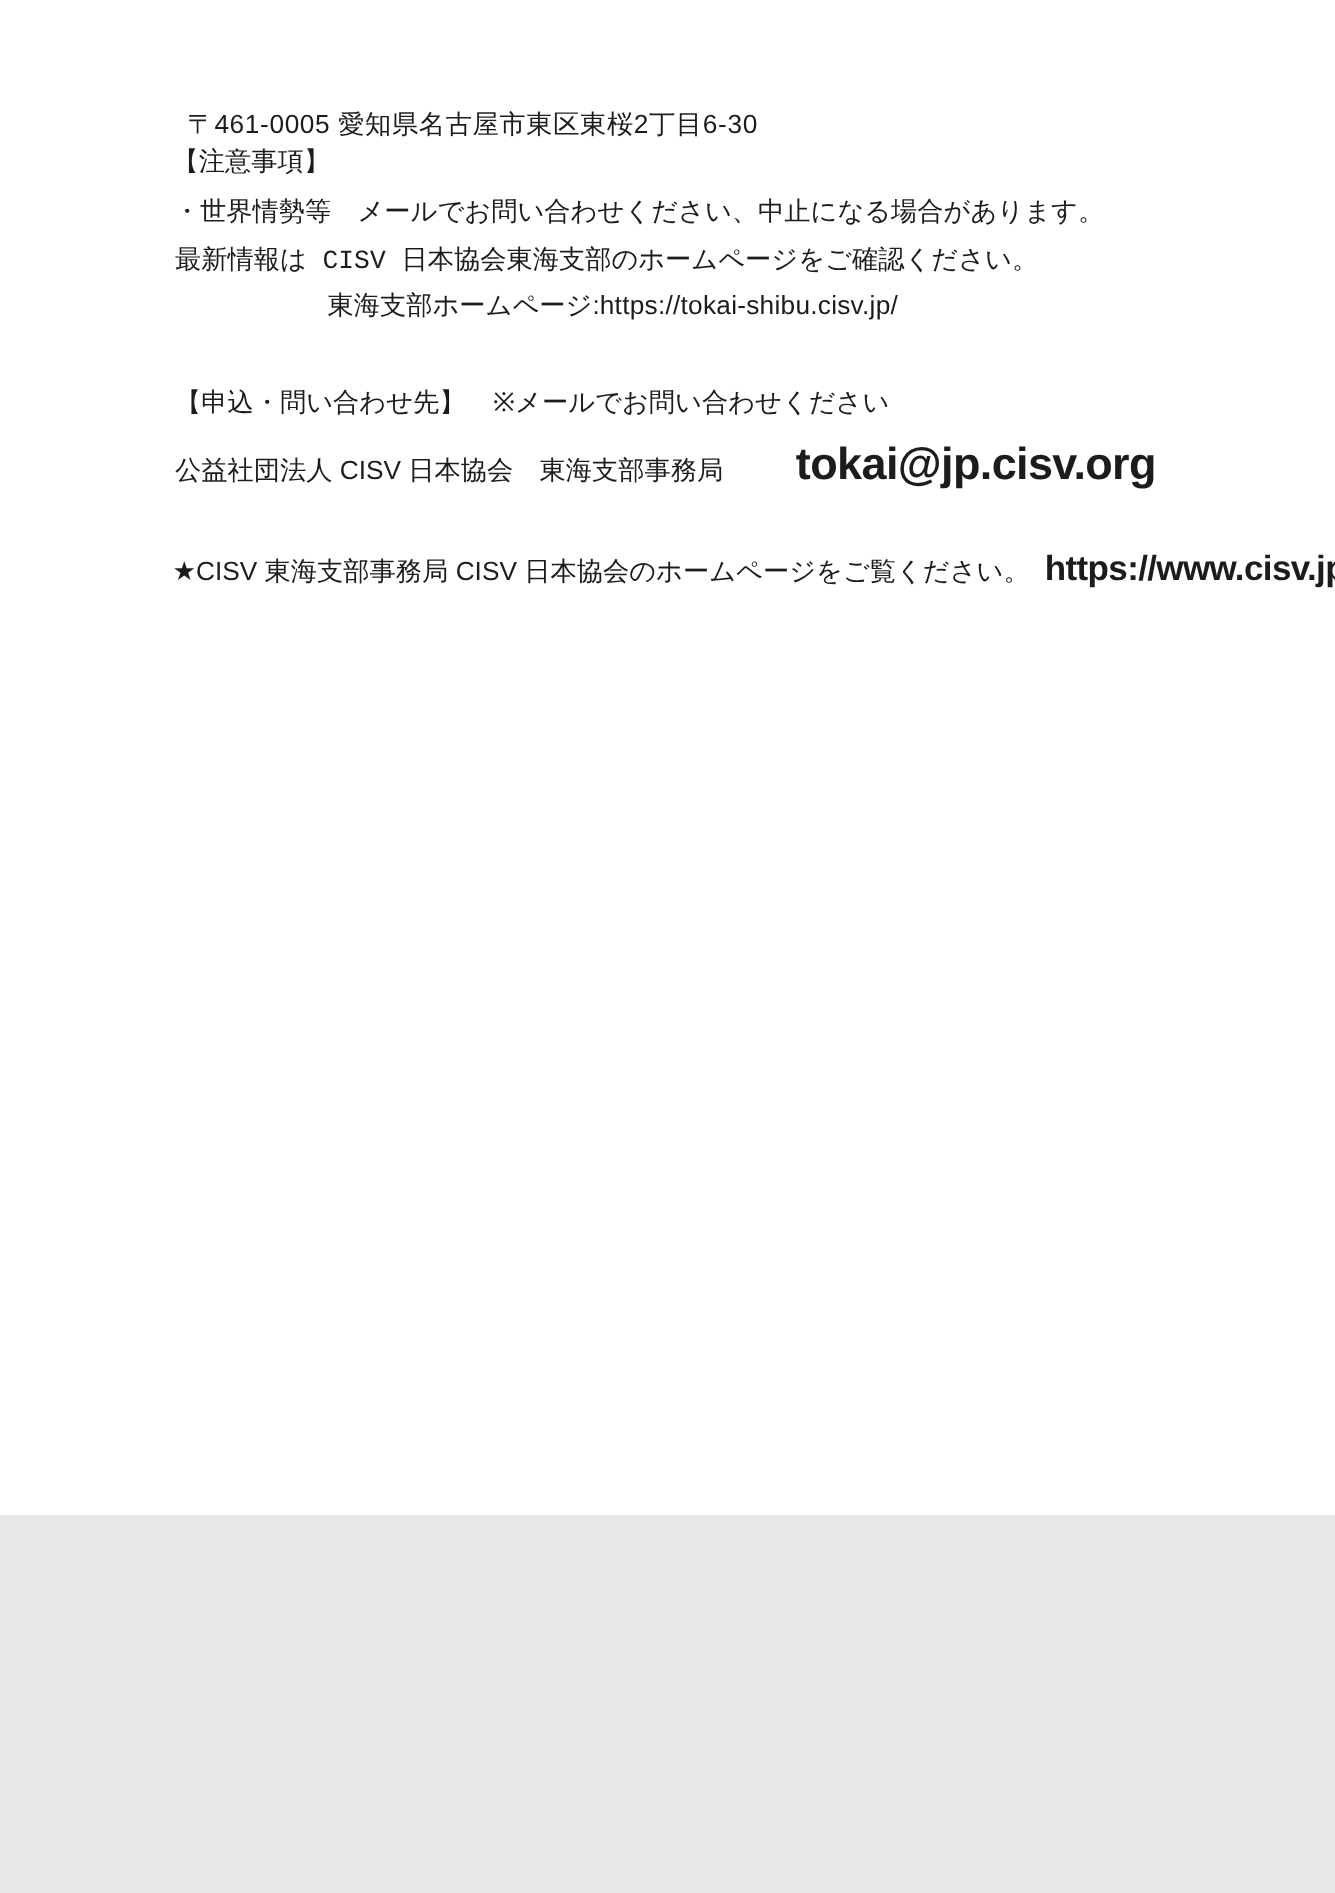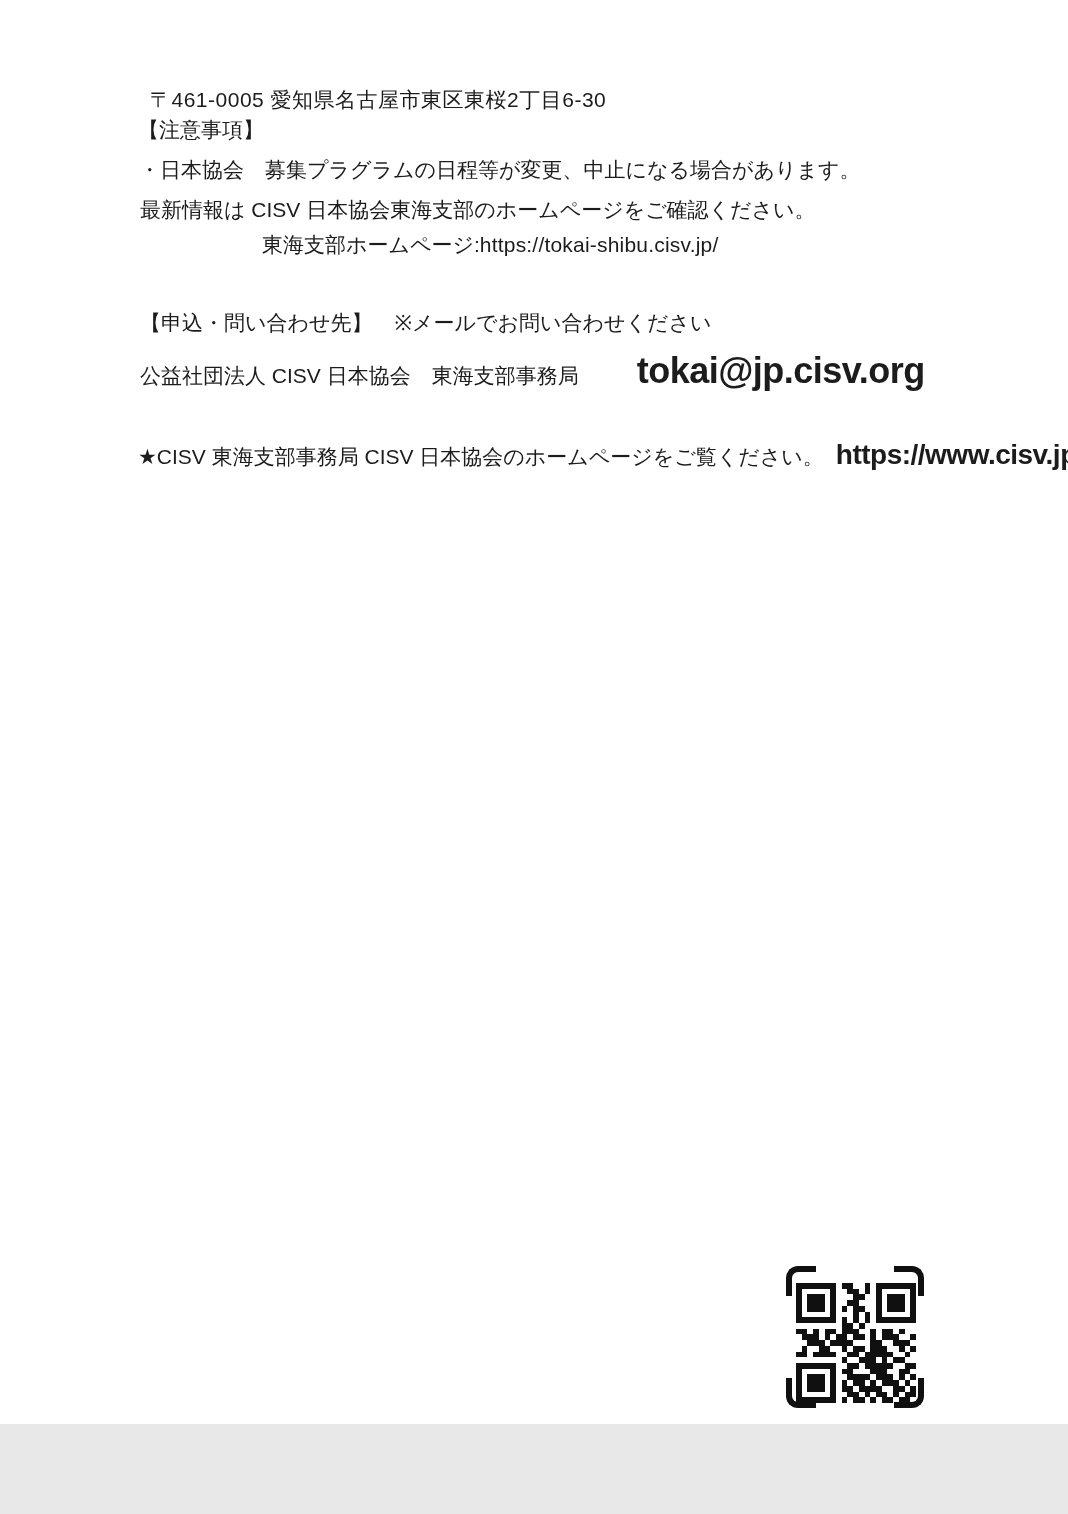--- a/index.html
+++ b/index.html
@@ -1,29 +1,29 @@
 <!DOCTYPE html>
 <html><head>
 <meta charset="utf-8">
 <style>
   html,body { margin:0; padding:0; background:#e8e8e8; }
   .page {
     position:relative;
-    width:1068px; height:1424px;
+    width:1068px; height:1212px;
     margin:0 auto;
     background:#ffffff;
     font-family:"Liberation Sans", sans-serif;
     color:#1c1c1c;
     overflow:hidden;
   }
   .line { position:absolute; white-space:nowrap; font-size:21px; line-height:1.2; }
   .addr1        { left:150px; top:87px;  letter-spacing:0.5px; }
   .notice-head  { left:138px; top:117px;text-align:right; }
   .notice-item1 { left:139px; top:157px; }
-  .notice-item2 { left:140px; top:197px; }
+  .notice-item2 { left:140px; top:197px;font-family:Liberation Mono, monospace; }
   .hp-line      { left:262px; top:232px; }
   .hp-line .url { font-family:"Liberation Sans", sans-serif; letter-spacing:0.2px; }
   .contact-head { left:140px; top:310px; }
   .contact-head .note { margin-left:22px; }
   .org-line     { left:140px; top:349px; display:flex; align-items:baseline;text-align:right; }
   .org-line .email {
     margin-left:58px;
     font-size:36px; font-weight:bold; letter-spacing:-0.5px;
   }
   .addr2        { left:143px; top:394px; }
@@ -52,21 +52,21 @@
 </style>
 </head>
 <body>
 
 <div class="page">
 
   <div class="line addr1">〒461-0005 愛知県名古屋市東区東桜2丁目6-30</div>
 
   <div class="line notice-head">【注意事項】</div>
 
-  <div class="line notice-item1">・日本協会　募集プラグラムの日程等が変更、中止になる場合があります。</div>
+  <div class="line notice-item1">・世界情勢等　メールでお問い合わせください、中止になる場合があります。</div>
 
   <div class="line notice-item2">最新情報は CISV 日本協会東海支部のホームページをご確認ください。</div>
 
   <div class="line contact-head">
     <span>【申込・問い合わせ先】</span><span class="note">※メールでお問い合わせください</span>
   </div>
 
   <div class="line hp-line">
     <span>東海支部ホームページ:</span><span class="url">https://tokai-shibu.cisv.jp/</span>
   </div>

